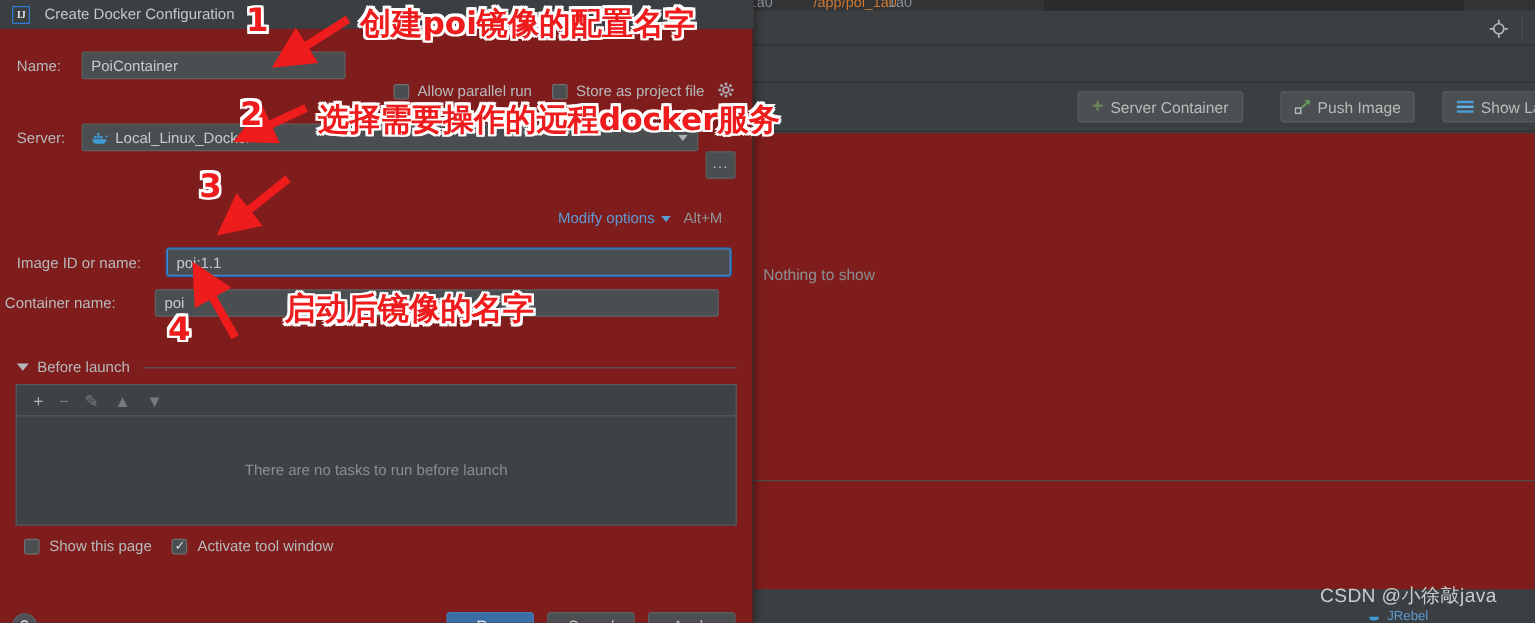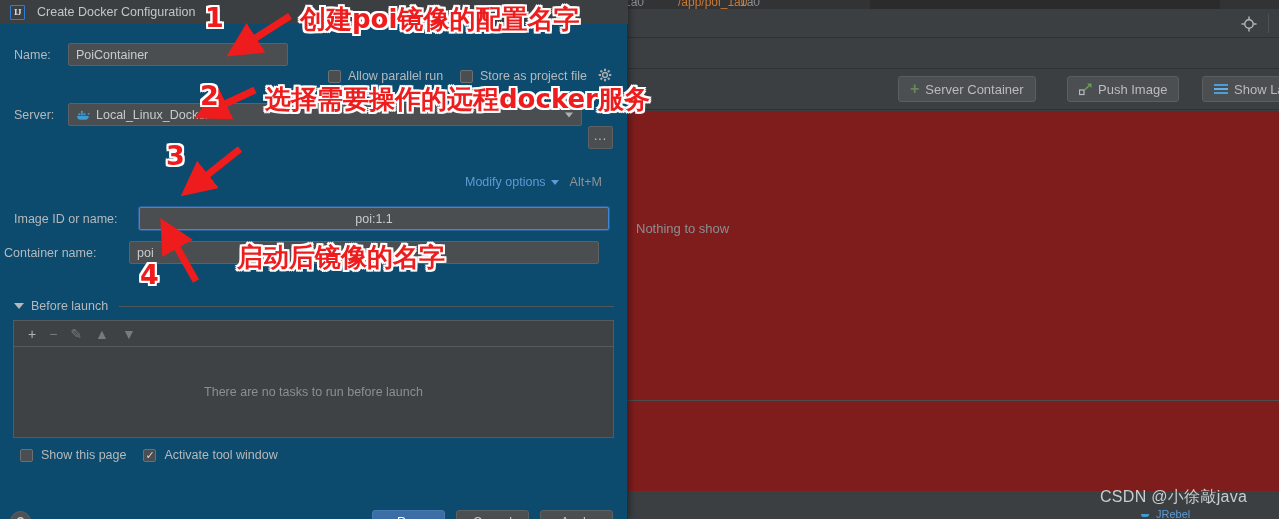--- a/index.html
+++ b/index.html
@@ -89,21 +89,21 @@
     color: #8b8f92; font-size: 13px;
   }
   .ide-hline {
     position: absolute; left: 0; top: 289px; width: 659px; height: 1px;
     background: #4a4e50;
   }
 
   
   .dialog {
     position: absolute; left: 0; top: 0; width: 628px; height: 519px;
-    background: #0c4a6e;
+    background: #7f1d1d;
     border-right: 1px solid #2a2c2e;
     box-shadow: 2px 0 6px rgba(0,0,0,0.35);
   }
   .dlg-titlebar {
     position: absolute; left: 0; top: 0; width: 628px; height: 24px;
     background: #3c3f41;
     display: flex; align-items: center; padding-left: 10px; gap: 12px;
   }
   .ij-logo {
     width: 15px; height: 15px; background: #3c3f41;
@@ -118,21 +118,21 @@
 
   .row { position: absolute; display: flex; align-items: center; }
   .lbl-static { color: #b6b9bb; font-size: 12.5px; white-space: nowrap; }
 
   .field {
     background: #4b4e50; border: 1px solid #5d6163; border-radius: 2px;
     color: #c8cbcd; font-size: 12.5px;
     display: flex; align-items: center; padding: 0 7px;
     height: 22px;
   }
-  .field.focused { border-color: #3f87d6; box-shadow: 0 0 0 1px #2b5f99; justify-content: center; }
+  .field.focused { border-color: #3f87d6; box-shadow: 0 0 0 1px #2b5f99; }
 
   
   #row-name { left: 14px; top: 19px; }
   #name-label { width: 54px; }
   #name-field { width: 220px; height: 23px; }
 
   #chk-parallel-wrap { position: absolute; left: 315px; top: 45px; display:flex; align-items:center; gap:7px;padding-left:13px; }
   #chk-store-wrap    { position: absolute; left: 460px; top: 45px; display:flex; align-items:center; gap:7px; }
   .cb {
     width: 13px; height: 13px; background: #4b4e50;

